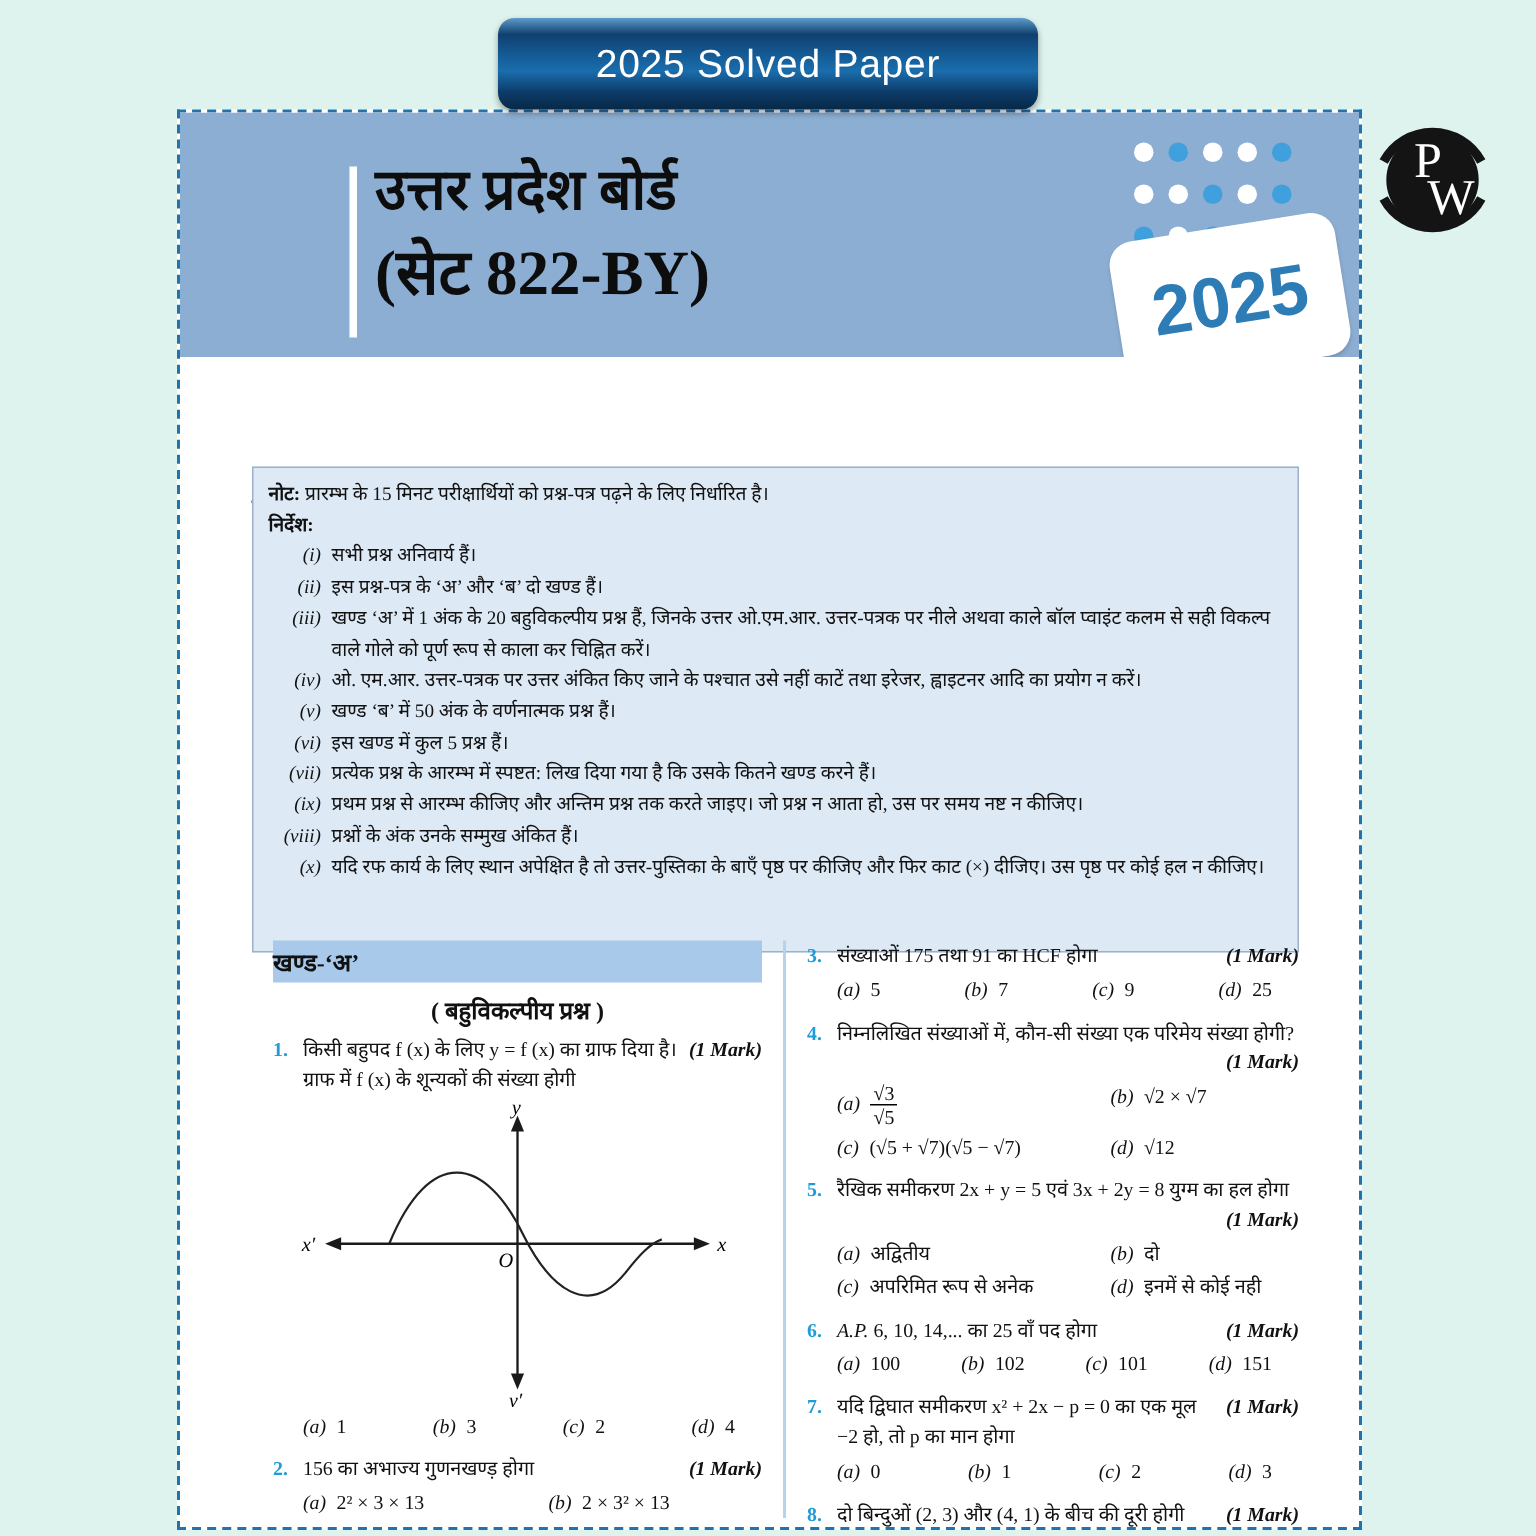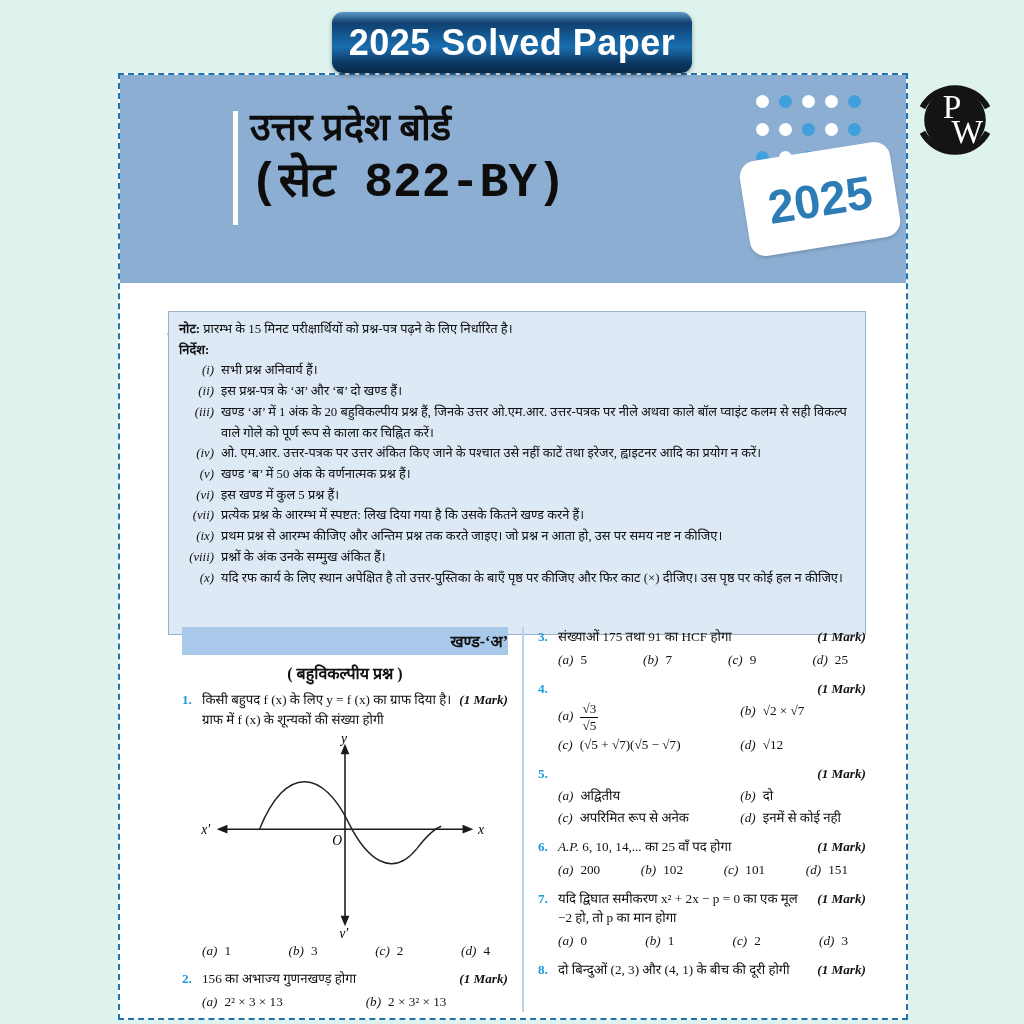--- a/index.html
+++ b/index.html
@@ -14,35 +14,35 @@
   
   .banner {
     position:absolute; top:12px; left:50%; transform:translateX(-50%);
     width:360px; height:61px; border-radius:11px; z-index:5;
     background:linear-gradient(180deg,#5d9bc9 0%,#10406f 18%,#15609c 45%,#1a6dad 58%,#0d3a67 82%,#082848 100%);
     box-shadow:0 2px 4px rgba(0,0,0,.35);
     display:flex; align-items:center; justify-content:center;
   }
   .banner-text {
     color:#fff; font-family:"Liberation Sans","DejaVu Sans",sans-serif;
-    font-size:36px; font-weight:700; letter-spacing:.5px;
+    font-size:26px; font-weight:400; letter-spacing:.5px;
   }
   
   .pw-logo { position:absolute; left:911px; top:76px; width:88px; height:88px; z-index:4; }
   
   .page {
     position:absolute; left:118px; top:73px; width:790px; height:947px;
     background:#fff; border:2px dashed #2272ae; overflow:hidden;
   }
   
-  .band { position:relative; width:100%; height:208px; background:#8caed2; overflow:hidden; }
+  .band { position:relative; width:100%; height:163px; background:#8caed2; overflow:hidden; }
   .accent-bar { position:absolute; left:113px; top:36px; width:5px; height:114px; background:#fff; }
   .band-title { position:absolute; left:130px; top:24px; font-weight:700; color:#0d0d0d; }
   .band-title .line1 { font-size:38px; line-height:56px; }
-  .band-title .line2 { font-size:48px; line-height:56px;font-family:Liberation Mono, monospace; }
+  .band-title .line2 { font-size:42px; line-height:56px; }
   .dots-grid { position:absolute; left:636px; top:12px; }
   .dot-row { display:flex; height:28px; align-items:center; }
   .dot { width:13px; height:13px; border-radius:50%; margin-right:10px; }
   .dot-white { background:#fff; }
   .dot-blue { background:#3fa0dd; }
   .year-card {
     position:absolute; left:624px; top:76px; width:152px; height:96px;
     background:#fff; border-radius:16px; transform:rotate(-9deg);
     display:flex; align-items:center; justify-content:center;
     box-shadow:0 2px 3px rgba(0,0,0,.15);
@@ -69,21 +69,21 @@
     flex:0 0 42px; text-align:right; padding-right:7px;
     font-style:italic; font-family:"Liberation Serif",serif;
   }
   .ins-text { flex:1; }
   
   .columns { position:absolute; left:62px; top:552px; right:40px; bottom:6px; display:flex; }
   .col-left  { width:340px; padding-right:14px; }
   .divider   { width:2px; background:#b5d3ea; }
   .col-right { flex:1; padding-left:14px; }
   .section-box {
-    background:#a9c9ea; text-align:right; font-weight:700;
+    background:#a9c9ea; text-align:left; font-weight:700;
     font-size:16px; padding:3px 0; margin-bottom:7px;
   }
   .section-sub { text-align:center; font-weight:700; font-size:16px; margin-bottom:6px; }
   .q { font-size:13.2px; line-height:1.5; margin-bottom:9px; }
   .q-row { display:flex; }
   .q-num { flex:0 0 20px; font-weight:700; color:#1f9bd8; }
   .q-body { flex:1; }
   .mark { float:right; font-weight:700; font-style:italic; margin-left:8px; }
   .mark-line { display:block; text-align:right; font-weight:700; font-style:italic; }
   .opts-flex { display:flex; justify-content:space-between; margin:3px 18px 0 20px;align-items:flex-end; }
@@ -281,58 +281,60 @@
           <span class="opt"><i class="ok">(b)</i><span>7</span></span>
           <span class="opt"><i class="ok">(c)</i><span>9</span></span>
           <span class="opt"><i class="ok">(d)</i><span>25</span></span>
         </div>
       </div>
 
       <div class="q">
         <div class="q-row">
           <span class="q-num">4.</span>
           <div class="q-body">
+            <span>निम्नलिखित संख्याओं में, कौन-सी संख्या एक परिमेय संख्या होगी?</span>
             <span class="mark-line">(1 Mark)</span>
           </div>
         </div>
         <div class="opts-grid wide-c">
           <span class="opt"><i class="ok">(a)</i><span class="frac">
                 <span class="ftop">√3</span>
                 <span class="fbot">√5</span>
               </span></span>
           <span class="opt"><i class="ok">(b)</i><span>√2 × √7</span></span>
           <span class="opt"><i class="ok">(c)</i><span>(√5 + √7)(√5 − √7)</span></span>
           <span class="opt"><i class="ok">(d)</i><span>√12</span></span>
         </div>
       </div>
 
       <div class="q">
         <div class="q-row">
           <span class="q-num">5.</span>
           <div class="q-body">
+            <span>रैखिक समीकरण 2x + y = 5 एवं 3x + 2y = 8 युग्म का हल होगा</span>
             <span class="mark-line">(1 Mark)</span>
           </div>
         </div>
         <div class="opts-grid wide-c">
           <span class="opt"><i class="ok">(a)</i><span>अद्वितीय</span></span>
           <span class="opt"><i class="ok">(b)</i><span>दो</span></span>
           <span class="opt"><i class="ok">(c)</i><span>अपरिमित रूप से अनेक</span></span>
           <span class="opt"><i class="ok">(d)</i><span>इनमें से कोई नही</span></span>
         </div>
       </div>
 
       <div class="q">
         <div class="q-row">
           <span class="q-num">6.</span>
           <div class="q-body">
             <span class="mark">(1 Mark)</span><i>A.P.</i><span> 6, 10, 14,... का 25 वाँ पद होगा</span>
           </div>
         </div>
         <div class="opts-flex">
-          <span class="opt"><i class="ok">(a)</i><span>200</span></span>
+          <span class="opt"><i class="ok">(a)</i><span>100</span></span>
           <span class="opt"><i class="ok">(b)</i><span>102</span></span>
           <span class="opt"><i class="ok">(c)</i><span>101</span></span>
           <span class="opt"><i class="ok">(d)</i><span>151</span></span>
         </div>
       </div>
 
       <div class="q">
         <div class="q-row">
           <span class="q-num">7.</span>
           <div class="q-body">

